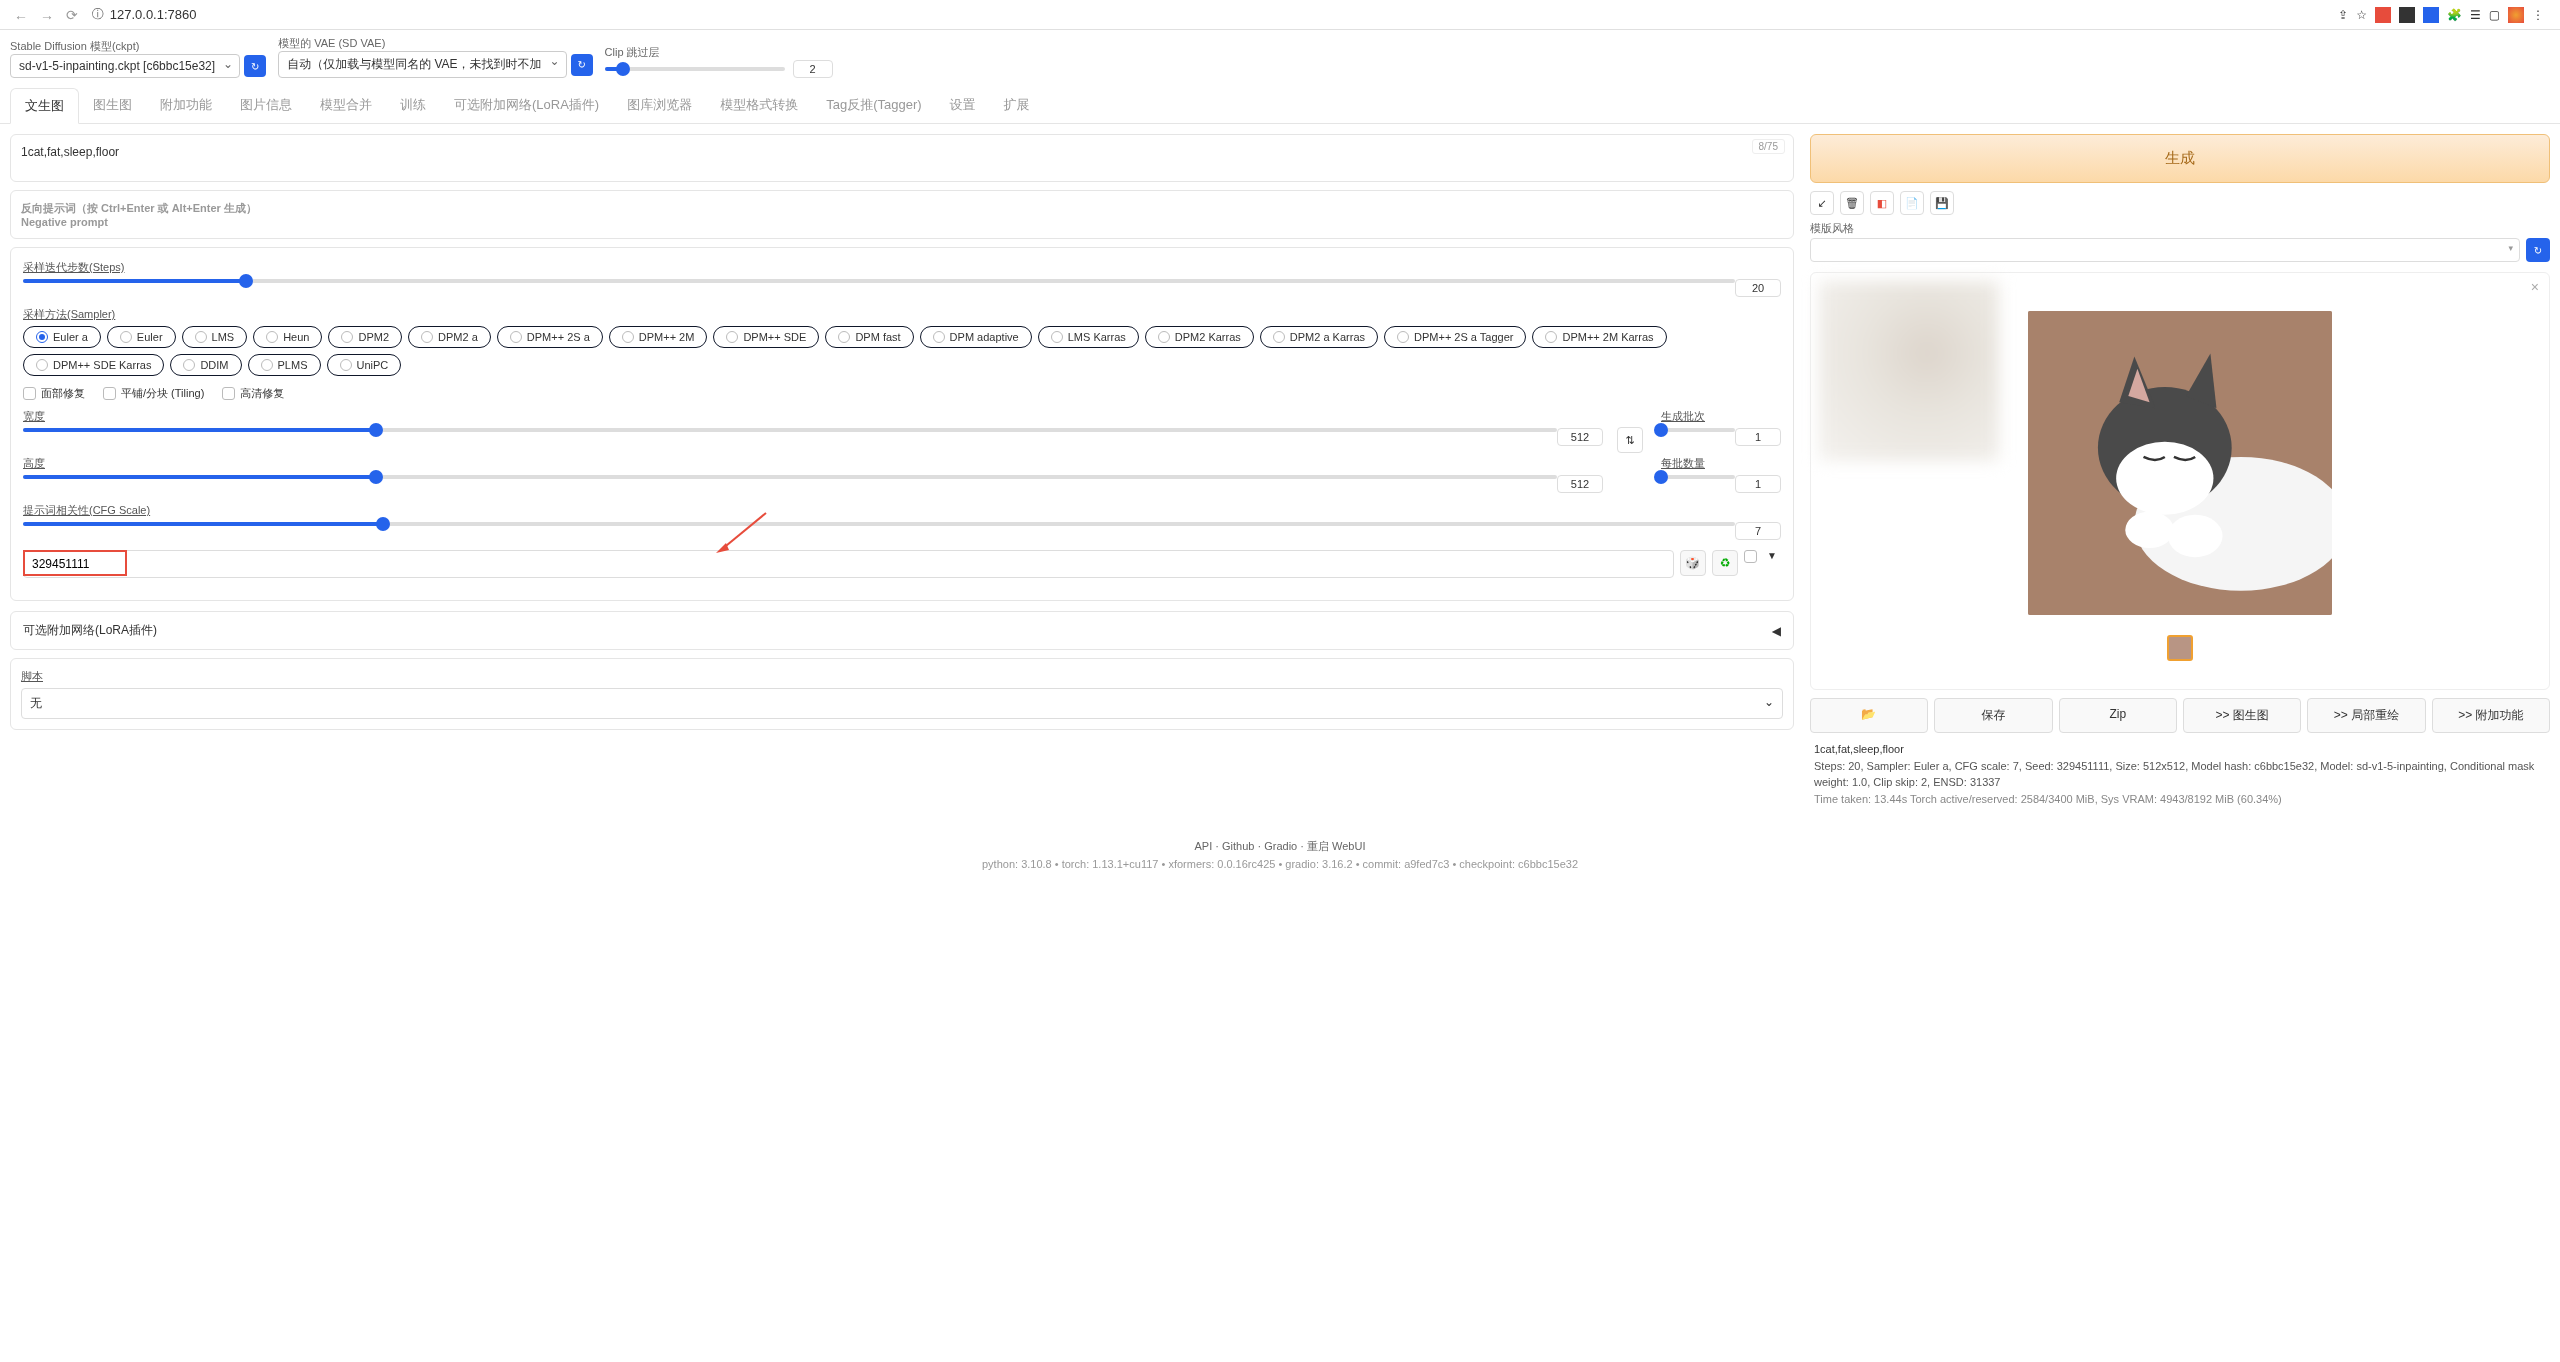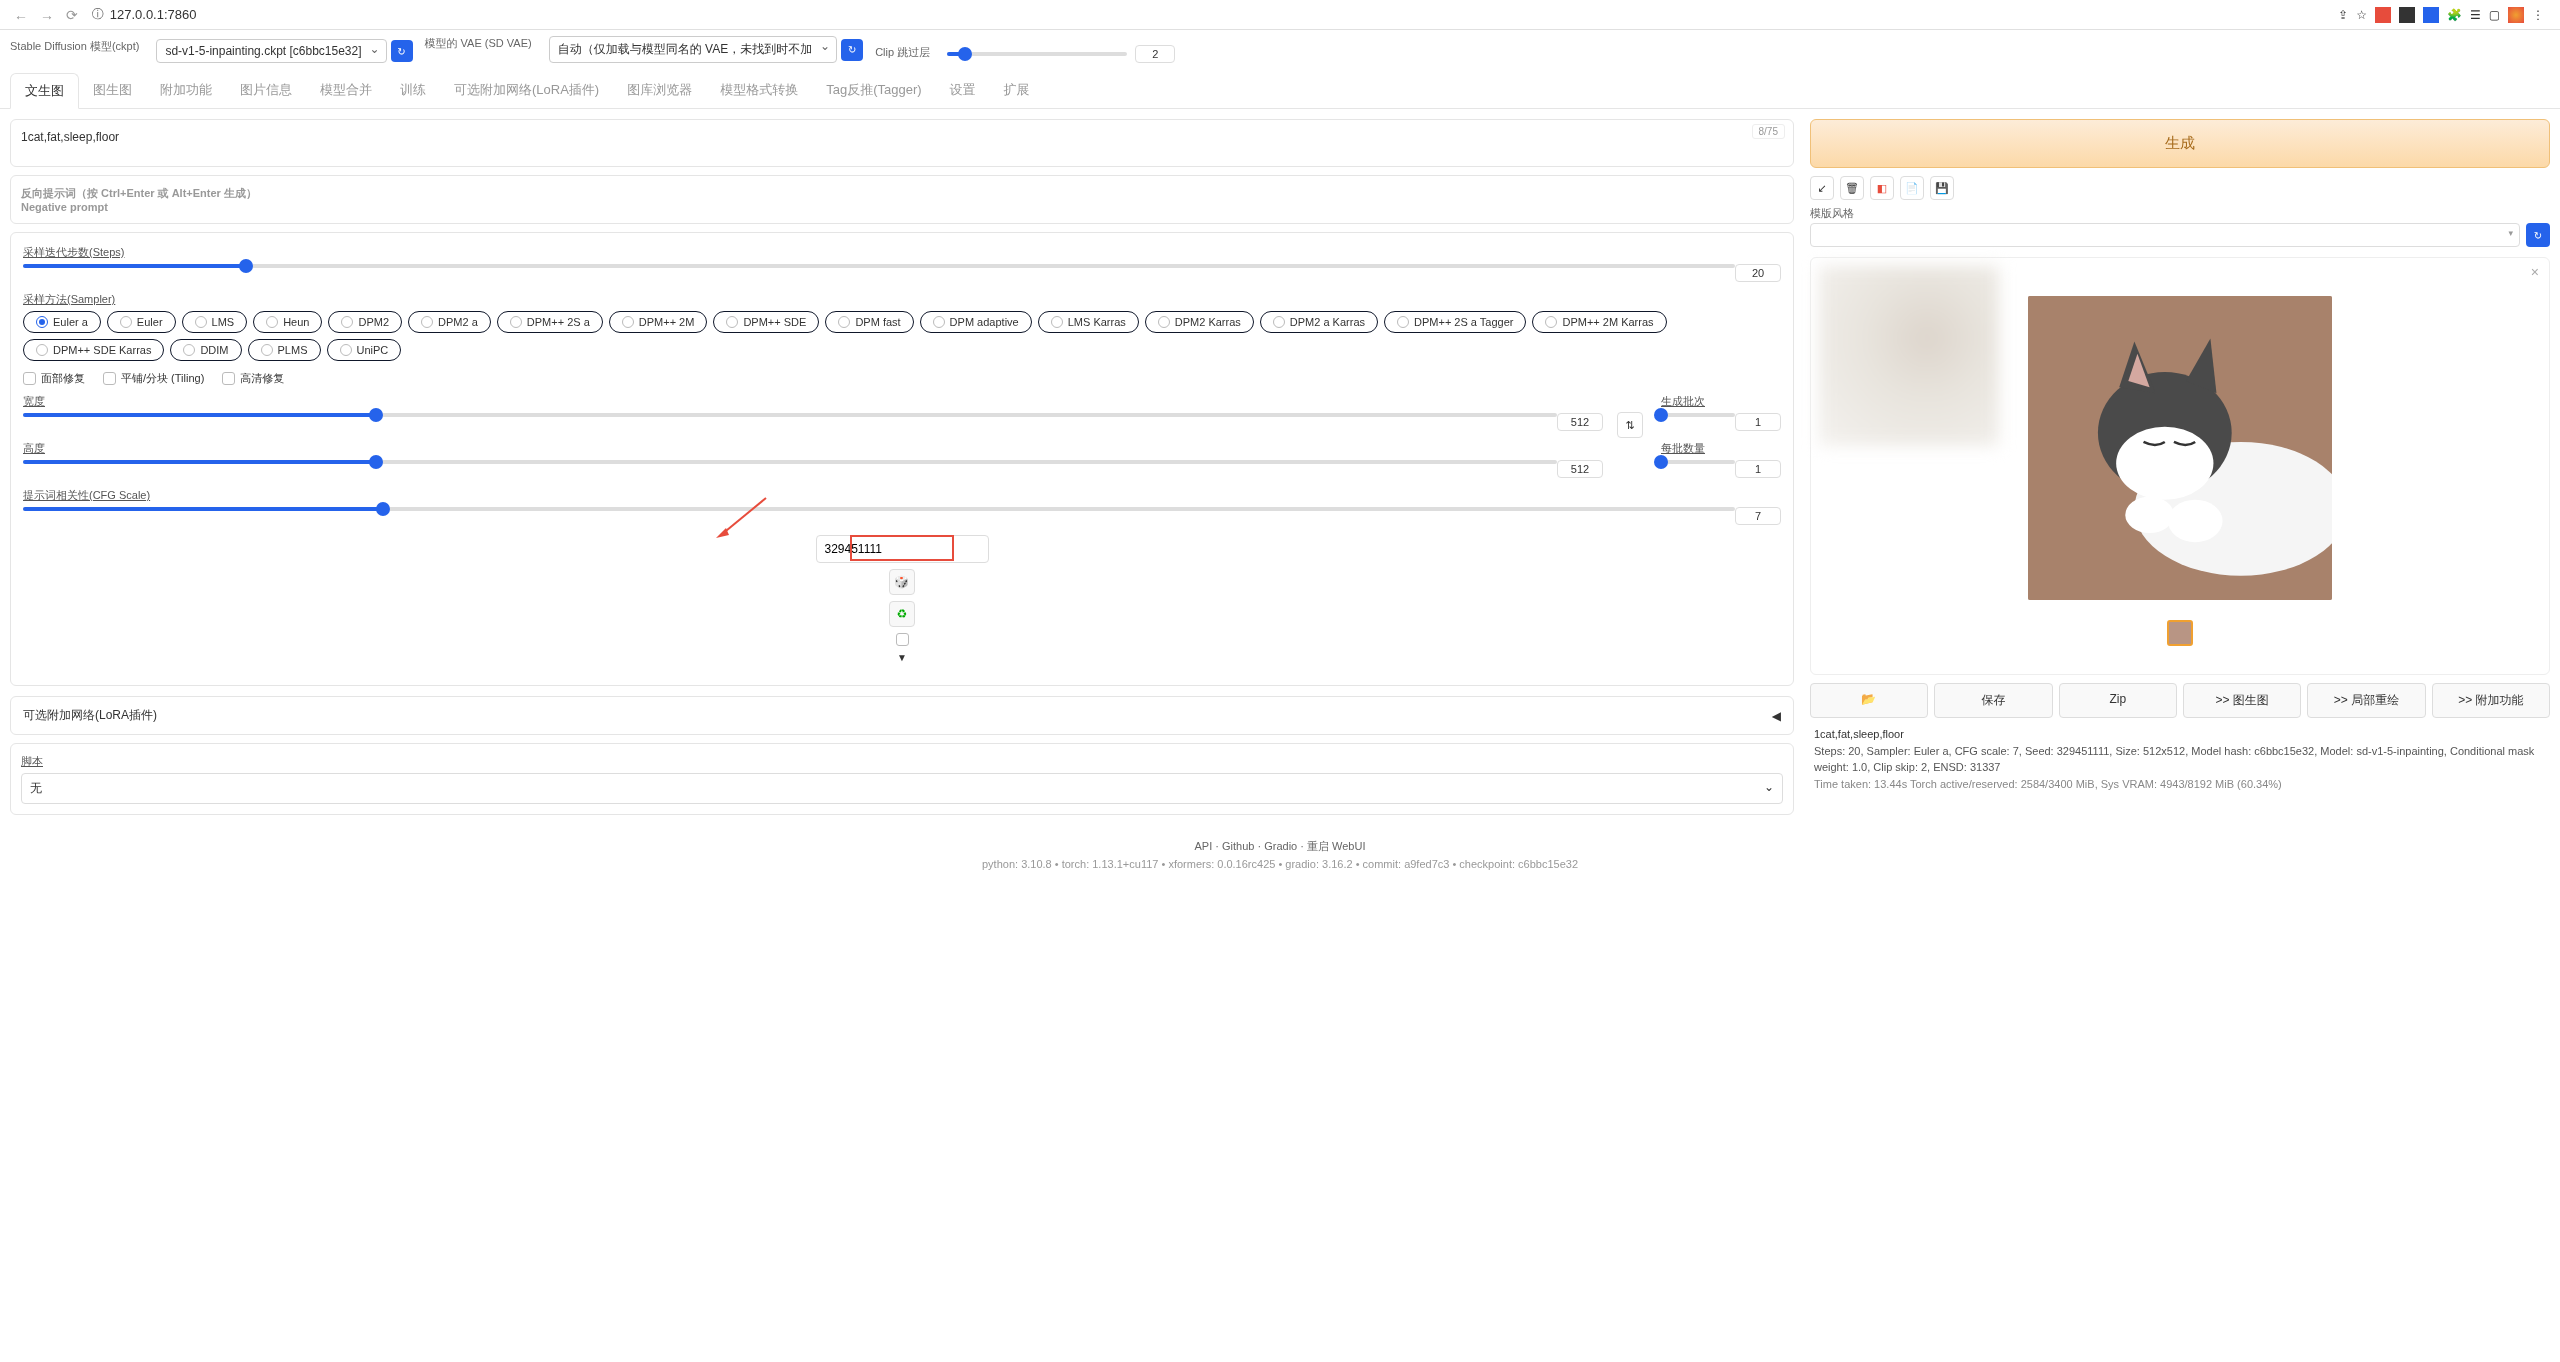--- a/index.html
+++ b/index.html
@@ -5,21 +5,21 @@
 * { box-sizing: border-box; margin: 0; padding: 0; font-family: -apple-system, BlinkMacSystemFont, "Segoe UI", Arial, sans-serif; }
 body { background: #fff; font-size: 12px; color: #333; }
 .browser-bar { display: flex; align-items: center; padding: 4px 8px; border-bottom: 1px solid #e0e0e0; height: 30px; }
 .nav-arrow { color: #999; padding: 0 6px; font-size: 14px; cursor: default; }
 .url-bar { flex: 1; display: flex; align-items: center; gap: 6px; margin-left: 8px; }
 .url-icon { color: #666; }
 .url-text { color: #333; font-size: 13px; }
 .ext-icons { display: flex; gap: 8px; align-items: center; padding-right: 8px; }
 .ext-icon { width: 16px; height: 16px; display: inline-block; }
 .top-config { display: flex; gap: 12px; padding: 6px 10px; align-items: flex-end; }
-.config-group { display: flex; flex-direction: row; gap: 17px; }
+.config-group { display: flex; flex-direction: column; gap: 0; }
 .config-label { font-size: 11px; color: #666; }
 .select-box { border: 1px solid #ccc; border-radius: 4px; padding: 4px 24px 4px 8px; font-size: 12px; background: #fff; position: relative; min-width: 180px; }
 .select-box::after { content: '⌄'; position: absolute; right: 6px; top: 2px; color: #666; }
 .refresh-btn { width: 22px; height: 22px; background: #2563eb; border-radius: 4px; display: flex; align-items: center; justify-content: center; color: #fff; font-size: 10px; }
 .slider-row { display: flex; align-items: center; gap: 8px; }
 .slider-track { width: 180px; height: 4px; background: #ddd; border-radius: 2px; position: relative; }
 .slider-fill { height: 100%; background: #2563eb; border-radius: 2px; position: absolute; }
 .slider-thumb { width: 14px; height: 14px; background: #2563eb; border-radius: 50%; position: absolute; top: -5px; transform: translateX(-50%); }
 .slider-val { border: 1px solid #ddd; border-radius: 4px; padding: 2px 10px; min-width: 40px; text-align: center; font-size: 11px; }
 .tabs { display: flex; border-bottom: 1px solid #e5e5e5; padding: 0 10px; margin-top: 4px; }
@@ -43,21 +43,21 @@
 .radio-dot.checked::after { content: ''; position: absolute; width: 6px; height: 6px; background: #2563eb; border-radius: 50%; top: 2px; left: 2px; }
 .radio-dot.checked { border-color: #2563eb; }
 .check-row { display: flex; gap: 18px; margin: 8px 0; }
 .check-item { display: flex; align-items: center; gap: 5px; font-size: 11px; }
 .check-box { width: 13px; height: 13px; border: 1px solid #bbb; border-radius: 3px; }
 .dim-row { display: flex; gap: 14px; align-items: flex-start; }
 .dim-left { flex: 1; }
 .dim-mid { width: 30px; padding-top: 18px; }
 .swap-btn { width: 26px; height: 26px; border: 1px solid #ddd; border-radius: 4px; display: flex; align-items: center; justify-content: center; font-size: 11px; }
 .dim-right { width: 120px; }
-.seed-row { display: flex; gap: 6px; align-items: center; margin-top: 8px; flex-direction: column; }
+.seed-row { display: flex; gap: 6px; margin-top: 8px; }
 .seed-input { flex: 1; border: 1px solid #ddd; border-radius: 4px; padding: 6px 8px; font-size: 12px; }
 .seed-highlight { border: 2px solid #e74c3c; position: absolute; width: 104px; height: 26px; pointer-events: none; }
 .seed-btn { width: 26px; height: 26px; border: 1px solid #ddd; border-radius: 4px; display: flex; align-items: center; justify-content: center; font-size: 12px; background: #f8f8f8; }
 .seed-tri { color: #333; font-size: 10px; padding: 0 4px; }
 .accordion { border: 1px solid #e5e5e5; border-radius: 6px; padding: 10px 12px; margin-top: 10px; display: flex; justify-content: space-between; align-items: center; font-size: 12px; }
 .script-box { border: 1px solid #e5e5e5; border-radius: 6px; padding: 10px; margin-top: 8px; }
 .script-select { border: 1px solid #ddd; border-radius: 4px; padding: 6px 8px; display: flex; justify-content: space-between; margin-top: 4px; }
 .gen-btn { background: linear-gradient(#fdecd8, #fcd9a8); border: 1px solid #f0c078; border-radius: 6px; width: 100%; padding: 14px; font-size: 15px; color: #a66a1a; text-align: center; margin-bottom: 8px; }
 .tool-row { display: flex; gap: 6px; margin-bottom: 6px; }
 .tool-btn { width: 24px; height: 24px; border: 1px solid #ddd; border-radius: 4px; display: flex; align-items: center; justify-content: center; font-size: 11px; background: #fff; }

